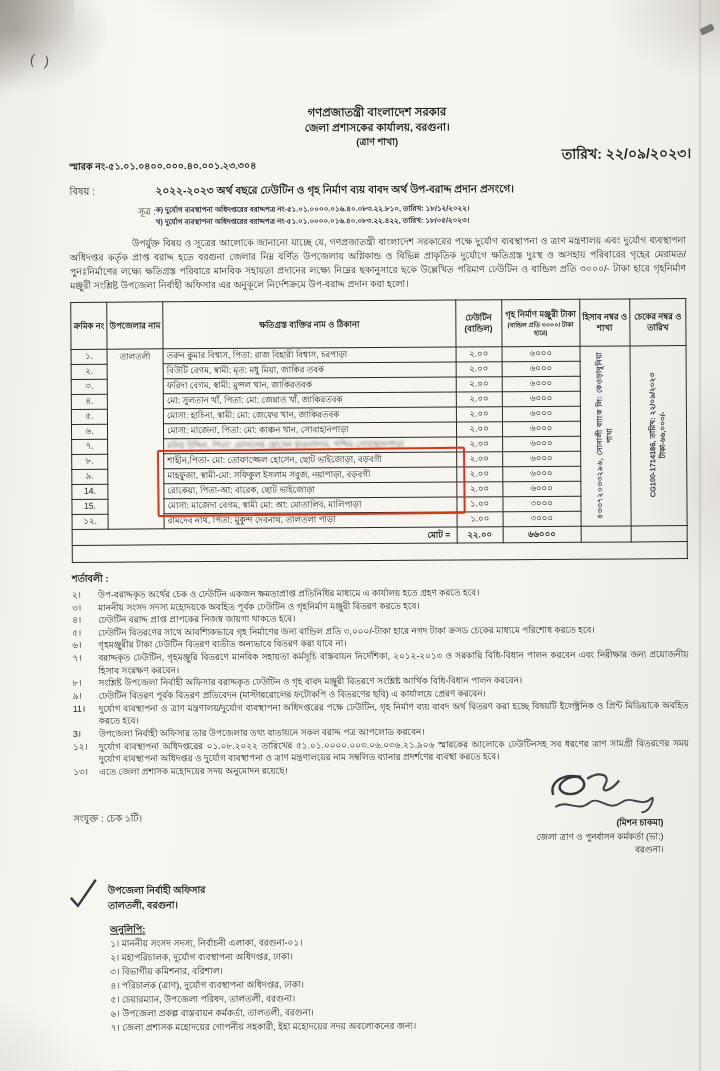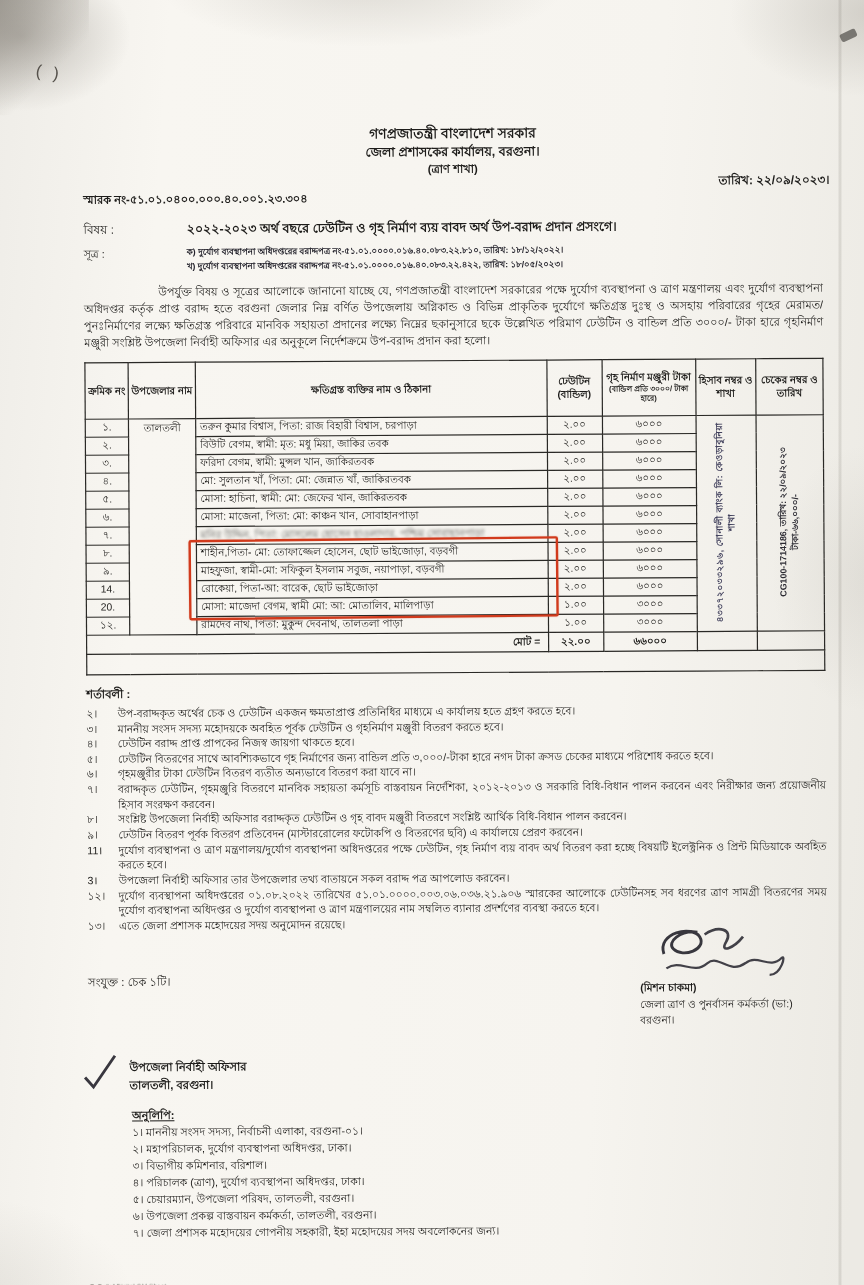--- a/index.html
+++ b/index.html
@@ -27,28 +27,28 @@
   .tr-smudge{position:absolute;right:6px;top:26px;width:14px;height:7px;background:rgba(40,38,34,.55);transform:rotate(-25deg);border-radius:2px;}
   .content{position:absolute;left:72px;top:104px;right:32px;transform:rotate(-0.35deg);}
 
   .doc-header{text-align:center;line-height:1.4;}
   .doc-header .l1{font-size:11.5px;font-weight:bold;}
   .doc-header .l2{font-size:10.5px;font-weight:bold;}
   .doc-header .l3{font-size:9.5px;font-weight:bold;}
 
   .memo-row{position:relative;margin-top:10px;font-size:9.5px;}
   .memo-no{font-weight:bold;}
-  .date{position:absolute;right:-6px;top:-14px;font-size:10px;font-weight:bold;}
+  .date{position:absolute;right:-6px;top:-14px;font-size:14px;font-weight:bold;}
 
   .subject-row{display:flex;margin-top:9px;font-size:10px;}
   .subject-label{width:86px;flex:none;font-weight:normal;}
   .subject-text{font-weight:bold;font-size:10.5px;}
 
   .ref-row{display:flex;margin-top:4px;font-size:9px;}
-  .ref-label{width:86px;flex:none;font-size:9px;}
+  .ref-label{width:86px;flex:none;font-size:9px;text-align:right;}
   .ref-lines{font-size:7.2px;font-weight:bold;color:#23222b;line-height:1.6;}
 
   .body-para{margin-top:10px;font-size:9.3px;line-height:1.5;text-align:justify;text-indent:62px;}
 
   .tbl-wrap{position:relative;margin-top:8px;}
   table{width:100%;border-collapse:collapse;table-layout:fixed;}
   col.c-sl{width:36px;}col.c-up{width:56px;}col.c-nm{width:292px;}
   col.c-tin{width:46px;}col.c-gr{width:78px;}col.c-ac{width:50px;}col.c-ch{width:56px;}
   th,td{border:1px solid #2a2926;}
   th{font-size:8.4px;font-weight:bold;padding:2px;line-height:1.25;height:42px;vertical-align:middle;}
@@ -69,21 +69,21 @@
     box-shadow:0 0 1px rgba(209,58,28,.5);}
 
   .cond-head{margin-top:9px;font-size:9.6px;font-weight:bold;}
   .conds{margin-top:2px;}
   .cond{display:flex;font-size:8.9px;line-height:1.42;}
   .cond .num{width:26px;flex:none;}
   .cond .txt{flex:1;text-align:justify;}
 
   .sig-row{position:relative;height:104px;}
   .attach{position:absolute;left:0;top:34px;font-size:9.5px;font-weight:normal;}
-  .sig-block{position:absolute;right:26px;top:-6px;text-align:left;font-size:8.8px;line-height:1.5;}
+  .sig-block{position:absolute;right:26px;top:-6px;text-align:right;font-size:8.8px;line-height:1.5;}
   .sig-scrawl{display:block;margin:0 auto -4px auto;}
   .sig-name{font-weight:bold;}
 
   .addressee{position:relative;margin-top:2px;padding-left:34px;font-size:9.5px;font-weight:bold;line-height:1.5;}
   .addr-check{position:absolute;left:-6px;top:-6px;}
 
   .copies{margin-top:10px;padding-left:36px;}
   .copies-title{font-size:9.3px;font-weight:bold;text-decoration:underline;}
   .copy-item{font-size:9px;line-height:1.55;}
 
@@ -213,21 +213,21 @@
               <td class="num-c">২.০০</td>
               <td class="num-c">৬০০০</td>
             </tr>
             <tr>
               <td class="num-c">14.</td>
               <td class="nm">রোকেয়া, পিতা-আ: বারেক, ছোট ভাইজোড়া</td>
               <td class="num-c">২.০০</td>
               <td class="num-c">৬০০০</td>
             </tr>
             <tr>
-              <td class="num-c">20.</td>
+              <td class="num-c">15.</td>
               <td class="nm">মোসা: মাজেদা বেগম, স্বামী মো: আ: মোতালিব, মালিপাড়া</td>
               <td class="num-c">১.০০</td>
               <td class="num-c">৩০০০</td>
             </tr>
             <tr>
               <td class="num-c">১২.</td>
               <td class="nm">রামদেব নাথ, পিতা: মুকুন্দ দেবনাথ, তালতলা পাড়া</td>
               <td class="num-c">১.০০</td>
               <td class="num-c">৩০০০</td>
             </tr>

